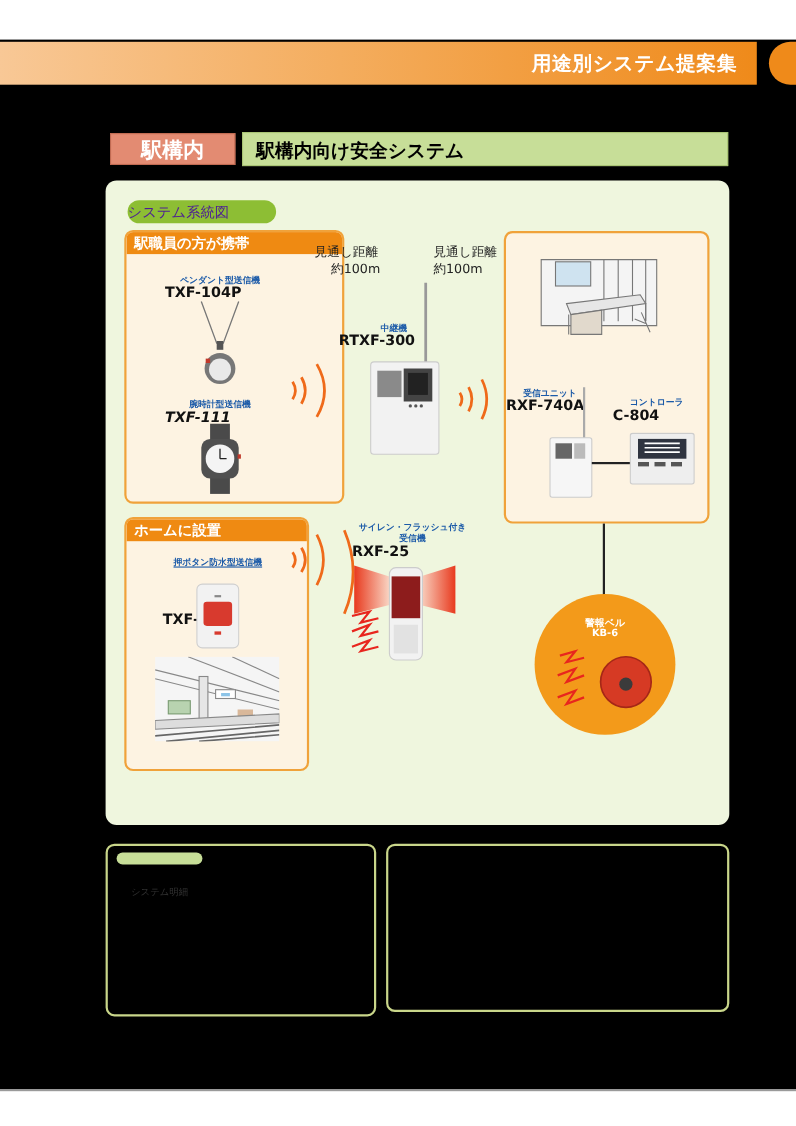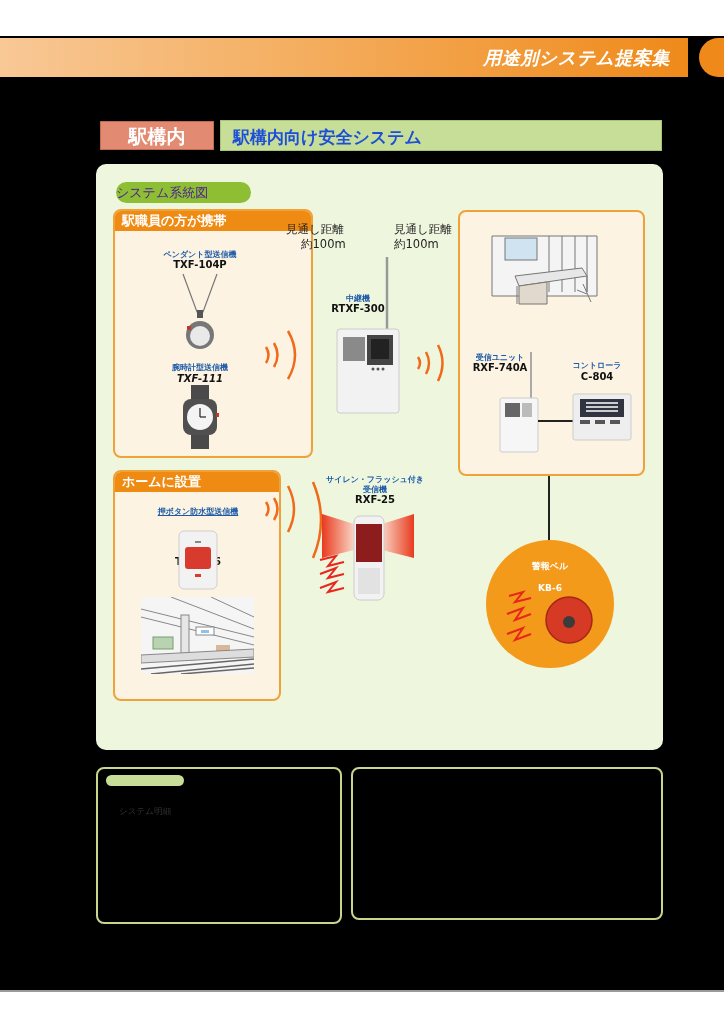--- a/index.html
+++ b/index.html
@@ -4,38 +4,38 @@
 <style>
   * { box-sizing: border-box; margin: 0; padding: 0; }
   html, body { width: 724px; height: 1024px; background: #ffffff; overflow: hidden; }
   body { position: relative; font-family: "DejaVu Sans", sans-serif; }
 
   .page-black { position: absolute; left: 0; top: 36px; width: 724px; height: 954px; background: #000; }
   .bottom-rule { position: absolute; left: 0; top: 990px; width: 724px; height: 2px; background: #9a9a9a; }
 
   .header-band { position: absolute; left: 0; top: 38px; width: 688px; height: 39px;
     background: linear-gradient(90deg, #f8c896 0%, #f4ad5e 45%, #ef8a1a 100%); }
-  .header-title { position: absolute; right: 18px; top: 8px; color: #fff; font-weight: bold; font-size: 18px; letter-spacing: 0.5px; font-style: italic; }
+  .header-title { position: absolute; right: 18px; top: 8px; color: #fff; font-weight: bold; font-size: 18px; letter-spacing: 0.5px; }
   .header-tab { position: absolute; left: 699px; top: 38px; width: 50px; height: 39px; background: #ef8a1a; border-radius: 20px 0 0 20px; }
 
   .section-tag { position: absolute; left: 100px; top: 121px; width: 114px; height: 29px; background: #e38b72; border: 1px solid #c06a52; padding-left: 40px; }
   .section-tag span { position: absolute; left: 0; right: 0; top: 2px; text-align: center; color: #fff; font-weight: bold; font-size: 19px; }
   .section-title-bar { position: absolute; left: 220px; top: 120px; width: 442px; height: 31px; background: #c7de98; border: 1px solid #a9c474; }
-  .section-title-bar span { position: absolute; left: 12px; top: 5px; color: #1d4ed8; font-weight: bold; font-size: 17px; }
+  .section-title-bar span { position: absolute; left: 12px; top: 5px; color: #000000; font-weight: bold; font-size: 17px; }
 
   .diagram-panel { position: absolute; left: 96px; top: 164px; width: 567px; height: 586px; background: #eff6de; border-radius: 10px; }
   .pill-green { position: absolute; left: 116px; top: 182px; width: 135px; height: 21px; background: #8dbe34; border-radius: 11px; }
   .pill-green span { position: absolute; left: 0; right: 0; top: 2px; text-align: left; color: #4c1d95; font-weight: normal; font-size: 13px; }
 
   .group-box { position: absolute; background: #fdf3e2; border: 2px solid #f0a23a; border-radius: 8px; overflow: hidden; }
   .group-head { position: absolute; left: 0; top: 0; right: 0; height: 20px; background: #ef8a12; }
   .group-head span { position: absolute; left: 7px; top: 1px; color: #fff; font-weight: bold; font-size: 13px; }
 
   .lbl-blue { position: absolute; color: #1b5aa8; font-weight: bold; font-size: 8px; text-align: center; white-space: nowrap; }
-  .lbl-model { position: absolute; color: #111; font-weight: bold; font-size: 10px; text-align: center; white-space: nowrap; }
+  .lbl-model { position: absolute; color: #111; font-weight: bold; font-size: 13px; white-space: nowrap; }
   .lbl-dist { position: absolute; color: #222; font-size: 11.5px; line-height: 15px; white-space: nowrap; }
 
   .link-line { position: absolute; background: #222; }
 
   .bell-circle { position: absolute; left: 486px; top: 540px; width: 128px; height: 128px; border-radius: 50%; background: #f39a1a; }
   .lbl-white { position: absolute; color: #fff; font-weight: bold; font-size: 9px; text-align: center; white-space: nowrap; }
 
   .info-box { position: absolute; border: 2px solid #c9d68a; border-radius: 8px; background: #000; }
   .pill-small { position: absolute; left: 106px; top: 775px; width: 78px; height: 11px; background: #c7de98; border-radius: 6px; }
   .pill-small span { position: absolute; left: 0; right: 0; top: -1px; text-align: center; color: #333; font-size: 8.5px; margin-top: 32px; }
@@ -214,21 +214,21 @@
   <rect x="38" y="16" width="26" height="38" fill="#8d1c1c"></rect>
   <rect x="40" y="60" width="22" height="26" fill="#e2e2e2"></rect>
   <path d="M2 52 L18 48 L10 58 L26 54" fill="none" stroke="#e8261e" stroke-width="2"></path>
   <path d="M2 66 L18 60 L10 70 L26 66" fill="none" stroke="#e8261e" stroke-width="2"></path>
   <path d="M2 80 L18 74 L10 84 L26 80" fill="none" stroke="#e8261e" stroke-width="2"></path>
 </svg>
 
 <div class="link-line" style="left:548px; top:476px; width:2px; height:66px;"></div>
 <div class="bell-circle"></div>
 <div class="lbl-white" style="left:510px; top:560px; width:80px;">警報ベル</div>
-<div class="lbl-white" style="left:510px; top:571px; width:80px;margin-top:12px;">KB-6</div>
+<div class="lbl-white" style="left:510px; top:571px; width:80px;">KB-6</div>
 <svg style="position:absolute; left:505px; top:590px;" width="100" height="60">
   <path d="M4 6 L18 2 L10 12 L26 8" fill="none" stroke="#e8261e" stroke-width="2"></path>
   <path d="M2 24 L18 18 L10 30 L26 24" fill="none" stroke="#e8261e" stroke-width="2"></path>
   <path d="M2 44 L18 38 L10 50 L26 44" fill="none" stroke="#e8261e" stroke-width="2"></path>
   <circle cx="64" cy="30" r="23" fill="#d63a24"></circle>
   <circle cx="64" cy="30" r="23" fill="none" stroke="#a52717" stroke-width="1.5"></circle>
   <circle cx="64" cy="32" r="6" fill="#3b3b3b"></circle>
 </svg>
 
 <div class="info-box" style="left:96px; top:767px; width:246px; height:157px;"></div>

